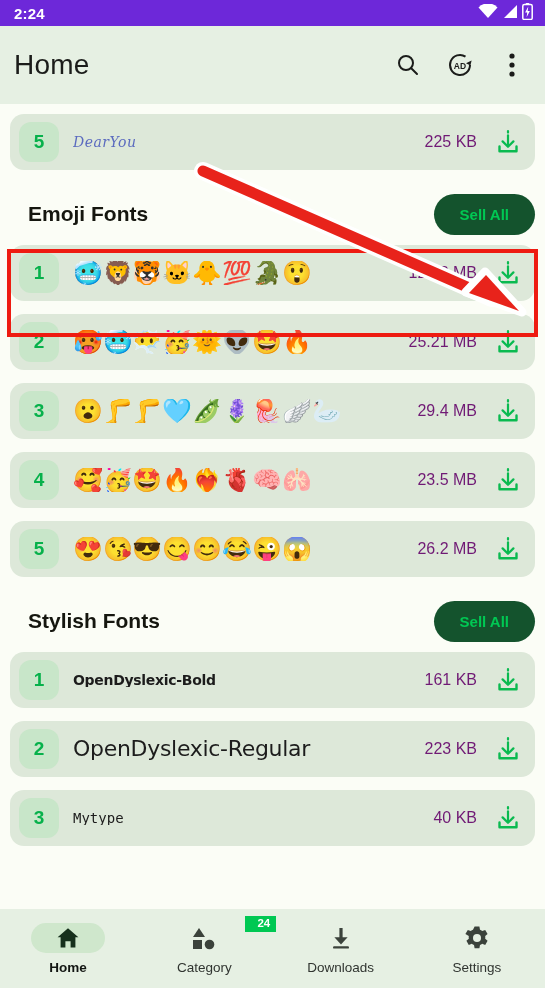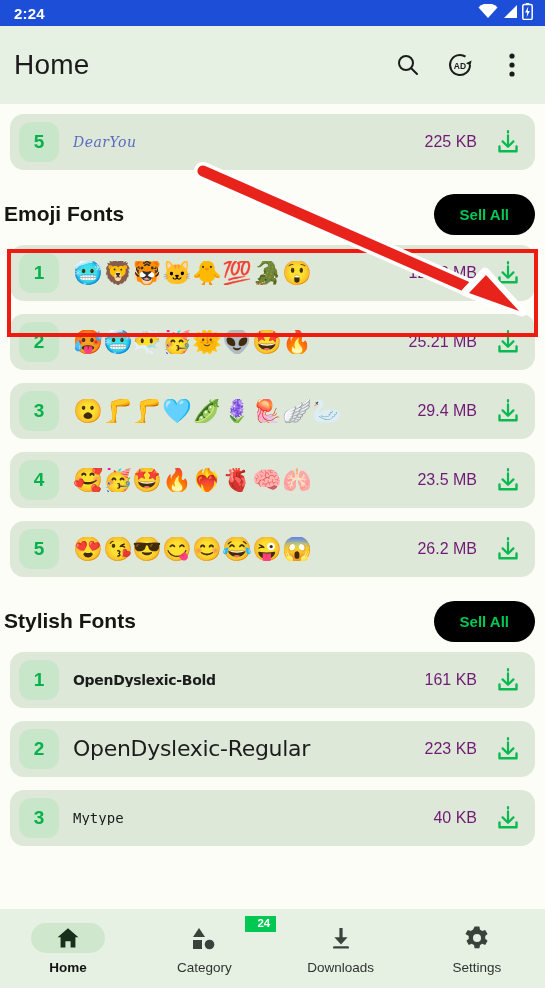--- a/index.html
+++ b/index.html
@@ -10,21 +10,21 @@
   }
   body {
     font-family: "Liberation Sans", sans-serif;
     background: #fbfdf6;
     position: relative;
   }
 
   
   #status-bar {
     height: 26px;
-    background: #1d4ed8;
+    background: #6d28d9;
     display: flex;
     align-items: center;
     justify-content: space-between;
     padding: 0 12px 0 14px;
     color: #ffffff;
   }
   #status-bar .clock {
     font-size: 15px;
     font-weight: bold;
     letter-spacing: 0.2px;
@@ -147,30 +147,30 @@
     align-items: center;
     justify-content: center;
     cursor: pointer;
   }
 
   
   .section-head {
     height: 62px;
     display: flex;
     align-items: center;
-    padding: 0 10px 0 4px;
+    padding: 0 10px 0 28px;
   }
   .section-head .stitle {
     flex: 1;
     font-size: 21px;
     font-weight: bold;
     color: #15160f;
   }
   .see-all {
-    background: #000000;
+    background: #14532d;
     color: #00c853;
     font-size: 15px;
     font-weight: bold;
     border: none;
     border-radius: 22px;
     padding: 12px 26px;
     cursor: pointer;
     font-family: "Liberation Sans", sans-serif;
   }
 

